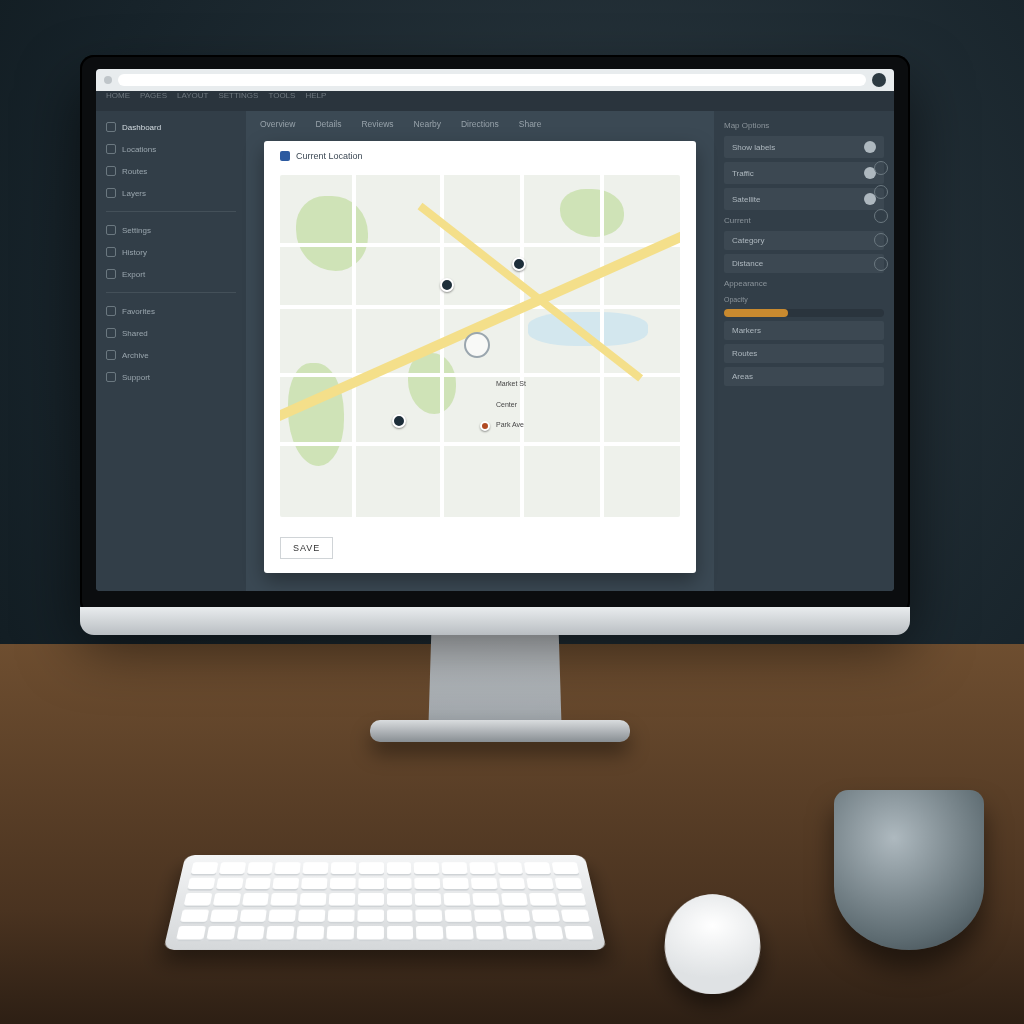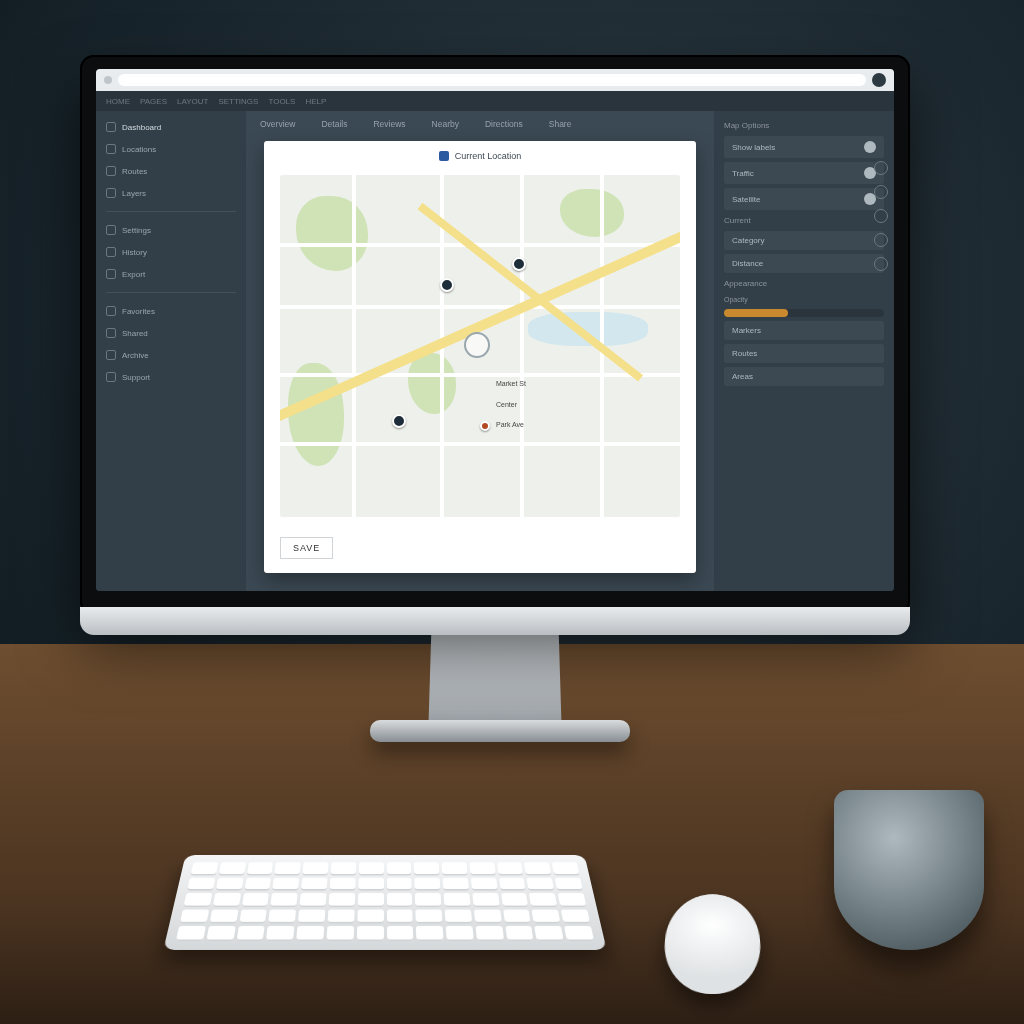--- a/index.html
+++ b/index.html
@@ -54,43 +54,43 @@
     border-radius:14px 14px 50% 50% / 14px 14px 40% 40%;
     box-shadow:0 18px 26px rgba(0,0,0,.5);
   }
 
   
   .screen{ position:absolute; inset:14px 16px 24px; background:#3b4954; border-radius:4px; overflow:hidden; font-size:9px; color:#cfd6db;}
   .browser-top{ height:22px; background:#e8ecee; display:flex; align-items:center; gap:6px; padding:0 8px;}
   .dot{width:8px;height:8px;border-radius:50%;}
   .addr{flex:1;height:12px;background:#fff;border-radius:6px;}
   .avatar{width:14px;height:14px;border-radius:50%;background:#2d3a42;}
-  .darkbar{height:20px;background:#2a343d;display:flex;align-items:center;gap:10px;padding:0 10px;color:#8b949b;font-size:8px;}
+  .darkbar{height:20px;background:#2a343d;display:flex;gap:10px;padding:0 10px;color:#8b949b;font-size:8px;}
   .darkbar span{opacity:.7}
 
   .workspace{position:absolute; top:42px; bottom:0; left:0; right:0; display:flex;}
   .sidebar{width:150px;background:#323e48;padding:8px 10px;display:flex;flex-direction:column;gap:6px;}
   .side-item{display:flex;align-items:center;gap:6px;color:#9aa6ae;font-size:8px;padding:3px 0;cursor:pointer;}
   .side-item .ic{width:10px;height:10px;border:1px solid #6b7880;border-radius:2px;flex-shrink:0;}
   .side-item.hl{color:#d5dde2;}
   .side-sep{height:1px;background:#445059;margin:4px 0;}
 
   .main{flex:1;position:relative;background:#3b4954;}
-  .tabs{display:flex;gap:26px;padding:8px 14px 6px;color:#97a2aa;font-size:8.5px;}
+  .tabs{display:flex;gap:20px;padding:8px 14px 6px;color:#97a2aa;font-size:8.5px;}
   .tabs span{cursor:pointer;}
   .card{
     position:absolute; left:18px; right:18px; top:30px; bottom:18px;
     background:#fff; border-radius:3px; color:#333; box-shadow:0 8px 20px rgba(0,0,0,.35);
     display:flex; flex-direction:column;
   }
   .card-head{padding:12px 16px 8px;border-bottom:1px solid #eceeef;}
   .brand{display:flex;align-items:center;gap:6px;font-size:13px;color:#4b5560;letter-spacing:1px;}
   .brand .logo{width:16px;height:16px;border-radius:50%;border:2px solid #caa94e;position:relative;}
   .brand .logo::after{content:"";position:absolute;inset:3px;border-radius:50%;border:2px solid #8aa06a;}
-  .card-sub{display:flex;align-items:center;gap:6px;padding:10px 16px;color:#3d4955;font-size:9px;justify-content:center;}
+  .card-sub{display:flex;align-items:center;gap:6px;padding:10px 16px;color:#3d4955;font-size:9px;}
   .card-sub .fic{width:10px;height:10px;background:#2c5aa0;border-radius:2px;}
   .map{
     flex:1; margin:4px 16px 10px; position:relative; overflow:hidden; border-radius:2px;
     background:#eef1eb;
   }
   .park{position:absolute;background:#cfe3b7;border-radius:40% 50% 45% 55%;}
   .road{position:absolute;background:#fff;}
   .mainroad{position:absolute;background:#f4df8a;height:10px;transform-origin:left center;}
   .water{position:absolute;background:#d3e7ee;border-radius:40%;}
   .pin{position:absolute;width:14px;height:14px;border-radius:50%;background:#1d2e3a;border:2px solid #fff;box-shadow:0 1px 2px rgba(0,0,0,.4);}

